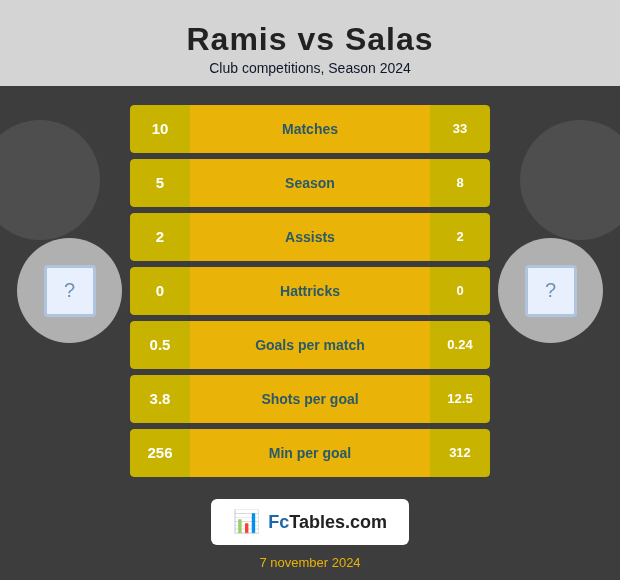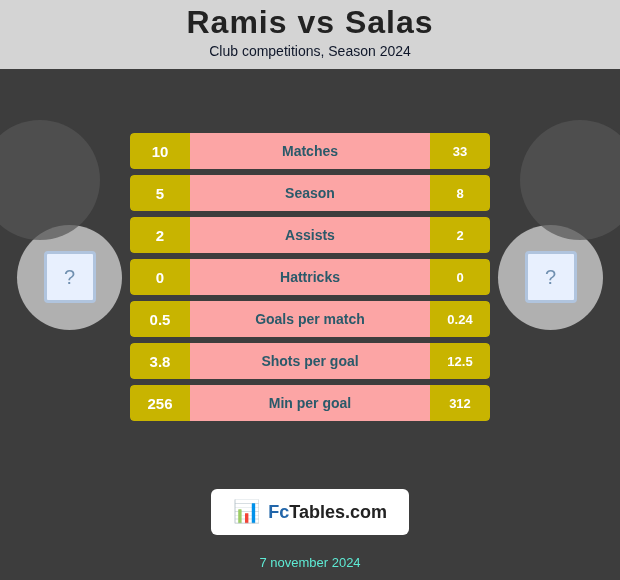--- a/index.html
+++ b/index.html
@@ -60,39 +60,39 @@
     .stats-container {
       display: flex;
       flex-direction: column;
       gap: 6px;
       width: 360px;
     }
     .stat-row {
       display: flex;
       flex-direction: row;
       align-items: center;
-      height: 36px;
+      height: 48px;
       border-radius: 4px;
       overflow: hidden;
     }
     .stat-left {
       background: #c8b400;
       color: #fff;
       font-weight: bold;
       font-size: 15px;
       width: 60px;
       min-width: 50px;
       height: 100%;
       display: flex;
       align-items: center;
       justify-content: center;
       border-radius: 4px 0 0 4px;
     }
     .stat-center {
-      background: #fca5a5;
+      background: #eab308;
       color: #2a5a6a;
       font-weight: bold;
       font-size: 14px;
       flex: 1;
       height: 100%;
       display: flex;
       align-items: center;
       justify-content: center;
       text-align: center;
     }
@@ -129,23 +129,23 @@
     }
     .logo-text {
       font-size: 18px;
       font-weight: bold;
       color: #222;
     }
     .logo-text span {
       color: #2266aa;
     }
     .footer-date {
-      color: #5eead4;
+      color: #eab308;
       font-size: 13px;
-      margin-top: 20px;
+      margin-top: 10px;
       margin-bottom: 10px;
     }
     
     .bg-left-circle {
       position: absolute;
       left: -20px;
       top: 120px;
       width: 120px;
       height: 120px;
       background: #555;
@@ -168,21 +168,21 @@
       height: 580px;
       background: #3d3d3d;
       display: flex;
       flex-direction: column;
       align-items: center;
     }
     .header-bg {
       width: 100%;
       background: #d4d4d4;
       text-align: center;
-      padding: 4px 0 10px 0;
+      padding: 21px 0 10px 0;
     }
   </style>
 </head>
 <body>
 
 <div class="relative-wrapper">
 
   <div class="bg-left-circle"></div>
   <div class="bg-right-circle"></div>
 

